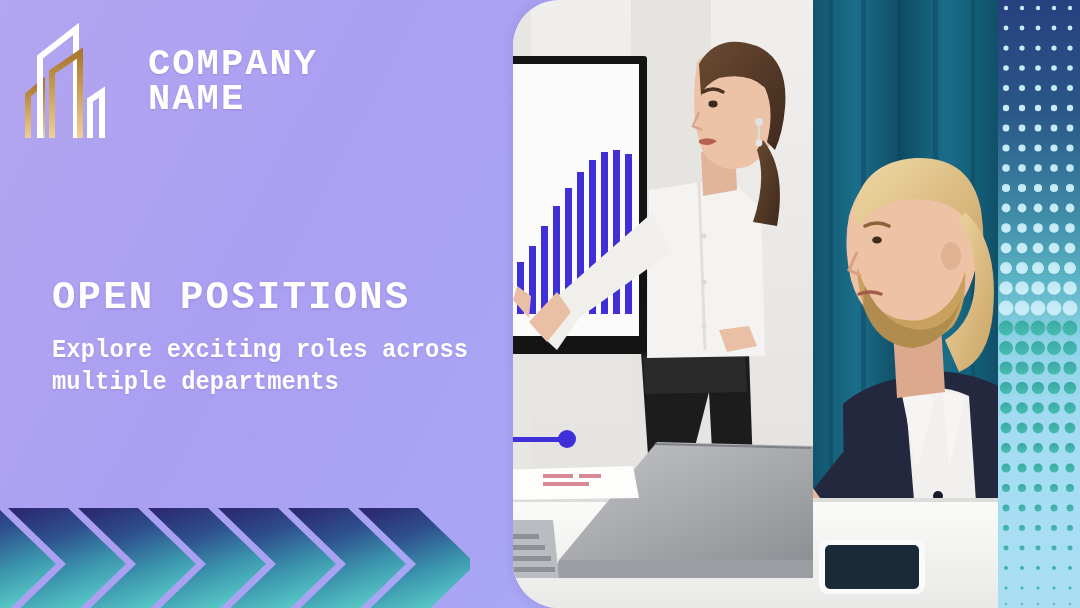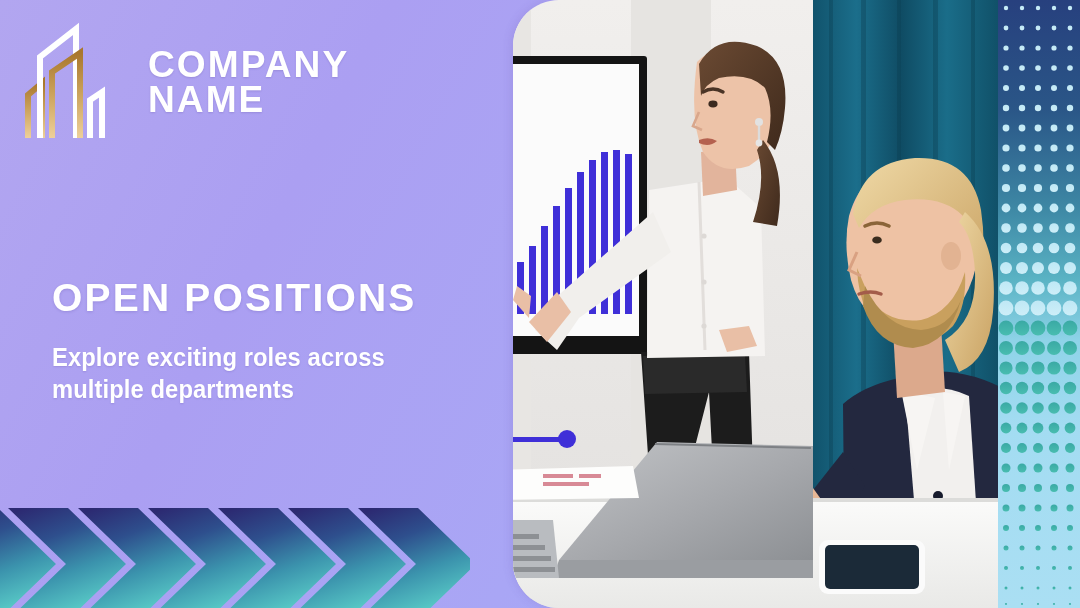--- a/index.html
+++ b/index.html
@@ -3,21 +3,21 @@
 <meta charset="utf-8">
 <title>Open Positions Banner</title>
 <style>
   html,body{margin:0;padding:0;background:#222;}
   *{box-sizing:border-box;}
 
   .banner{
     position:relative;
     width:1080px;height:608px;
     overflow:hidden;
-    font-family:Liberation Sans, sans-serif;
+    font-family:Liberation Mono, monospace;
     background:linear-gradient(118deg,#b2a6f0 0%,#ab9ff2 28%,#a9a6f5 58%,#a3a9f8 82%,#a0a9f9 100%);
   }
 
   
   .logo-block{
     position:absolute;left:18px;top:22px;
     display:flex;align-items:center;gap:10px;
     z-index:6;
   }
   .logo-mark{width:120px;height:120px;display:block;}
@@ -38,21 +38,21 @@
   .copy{
     position:absolute;left:52px;top:278px;
     width:450px;z-index:6;
   }
   .headline{
     color:#ffffff;
     font-size:39px;
     font-weight:bold;
     letter-spacing:2.2px;
     line-height:1.05;
-    margin:0 0 22px 0;
+    margin:0 0 16px 0;
     white-space:nowrap;
     text-shadow:0 1px 3px rgba(70,50,140,.20);
   }
   .subhead{
     color:#ffffff;
     font-size:25px;
     font-weight:bold;
     line-height:1.28;
     margin:0;
     letter-spacing:.1px;

